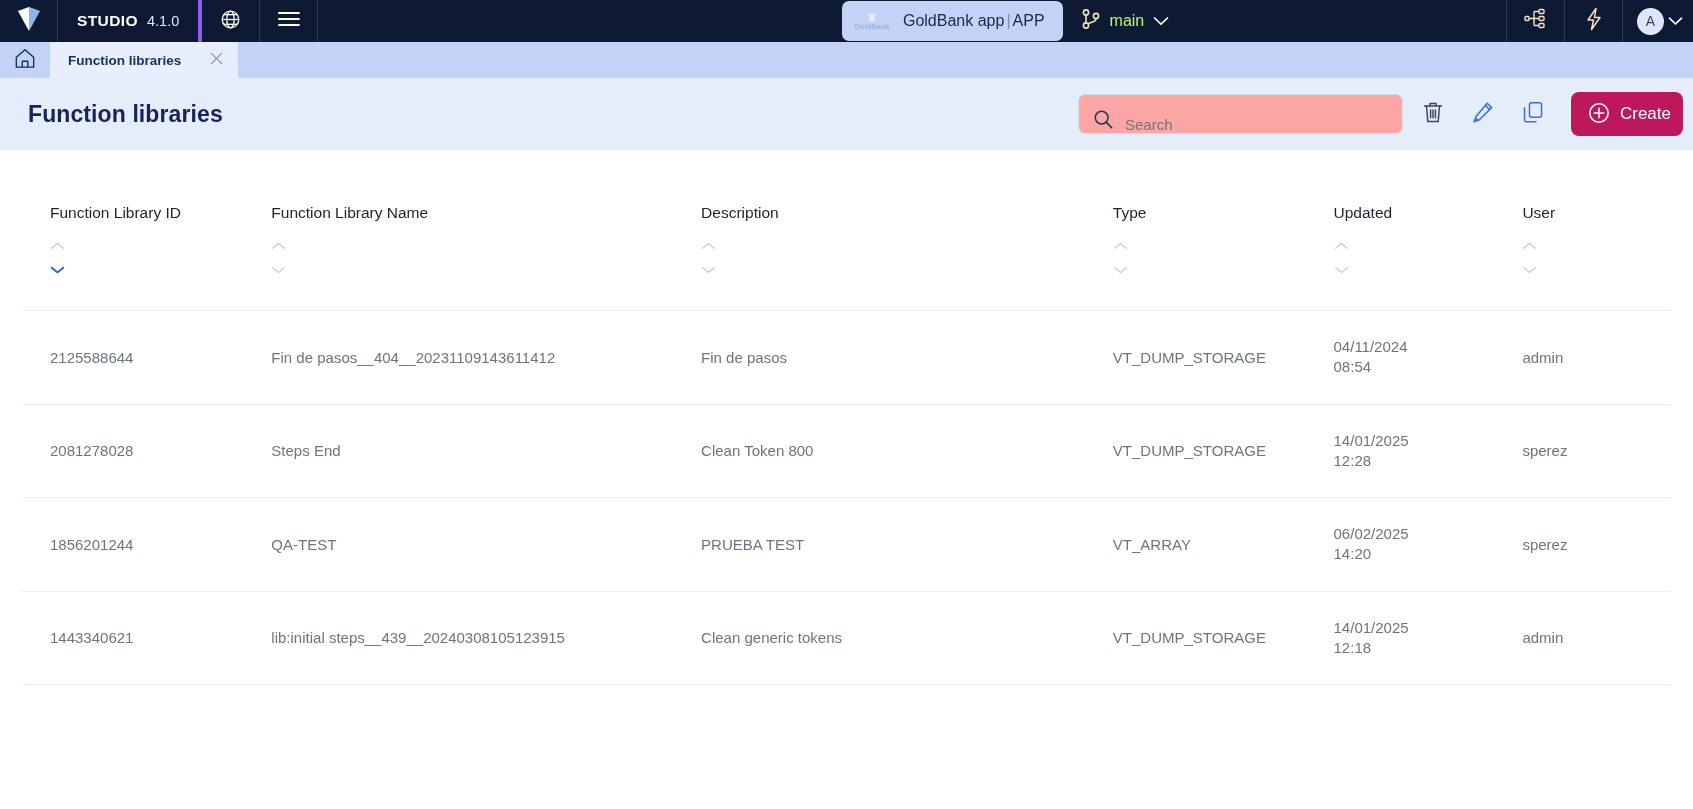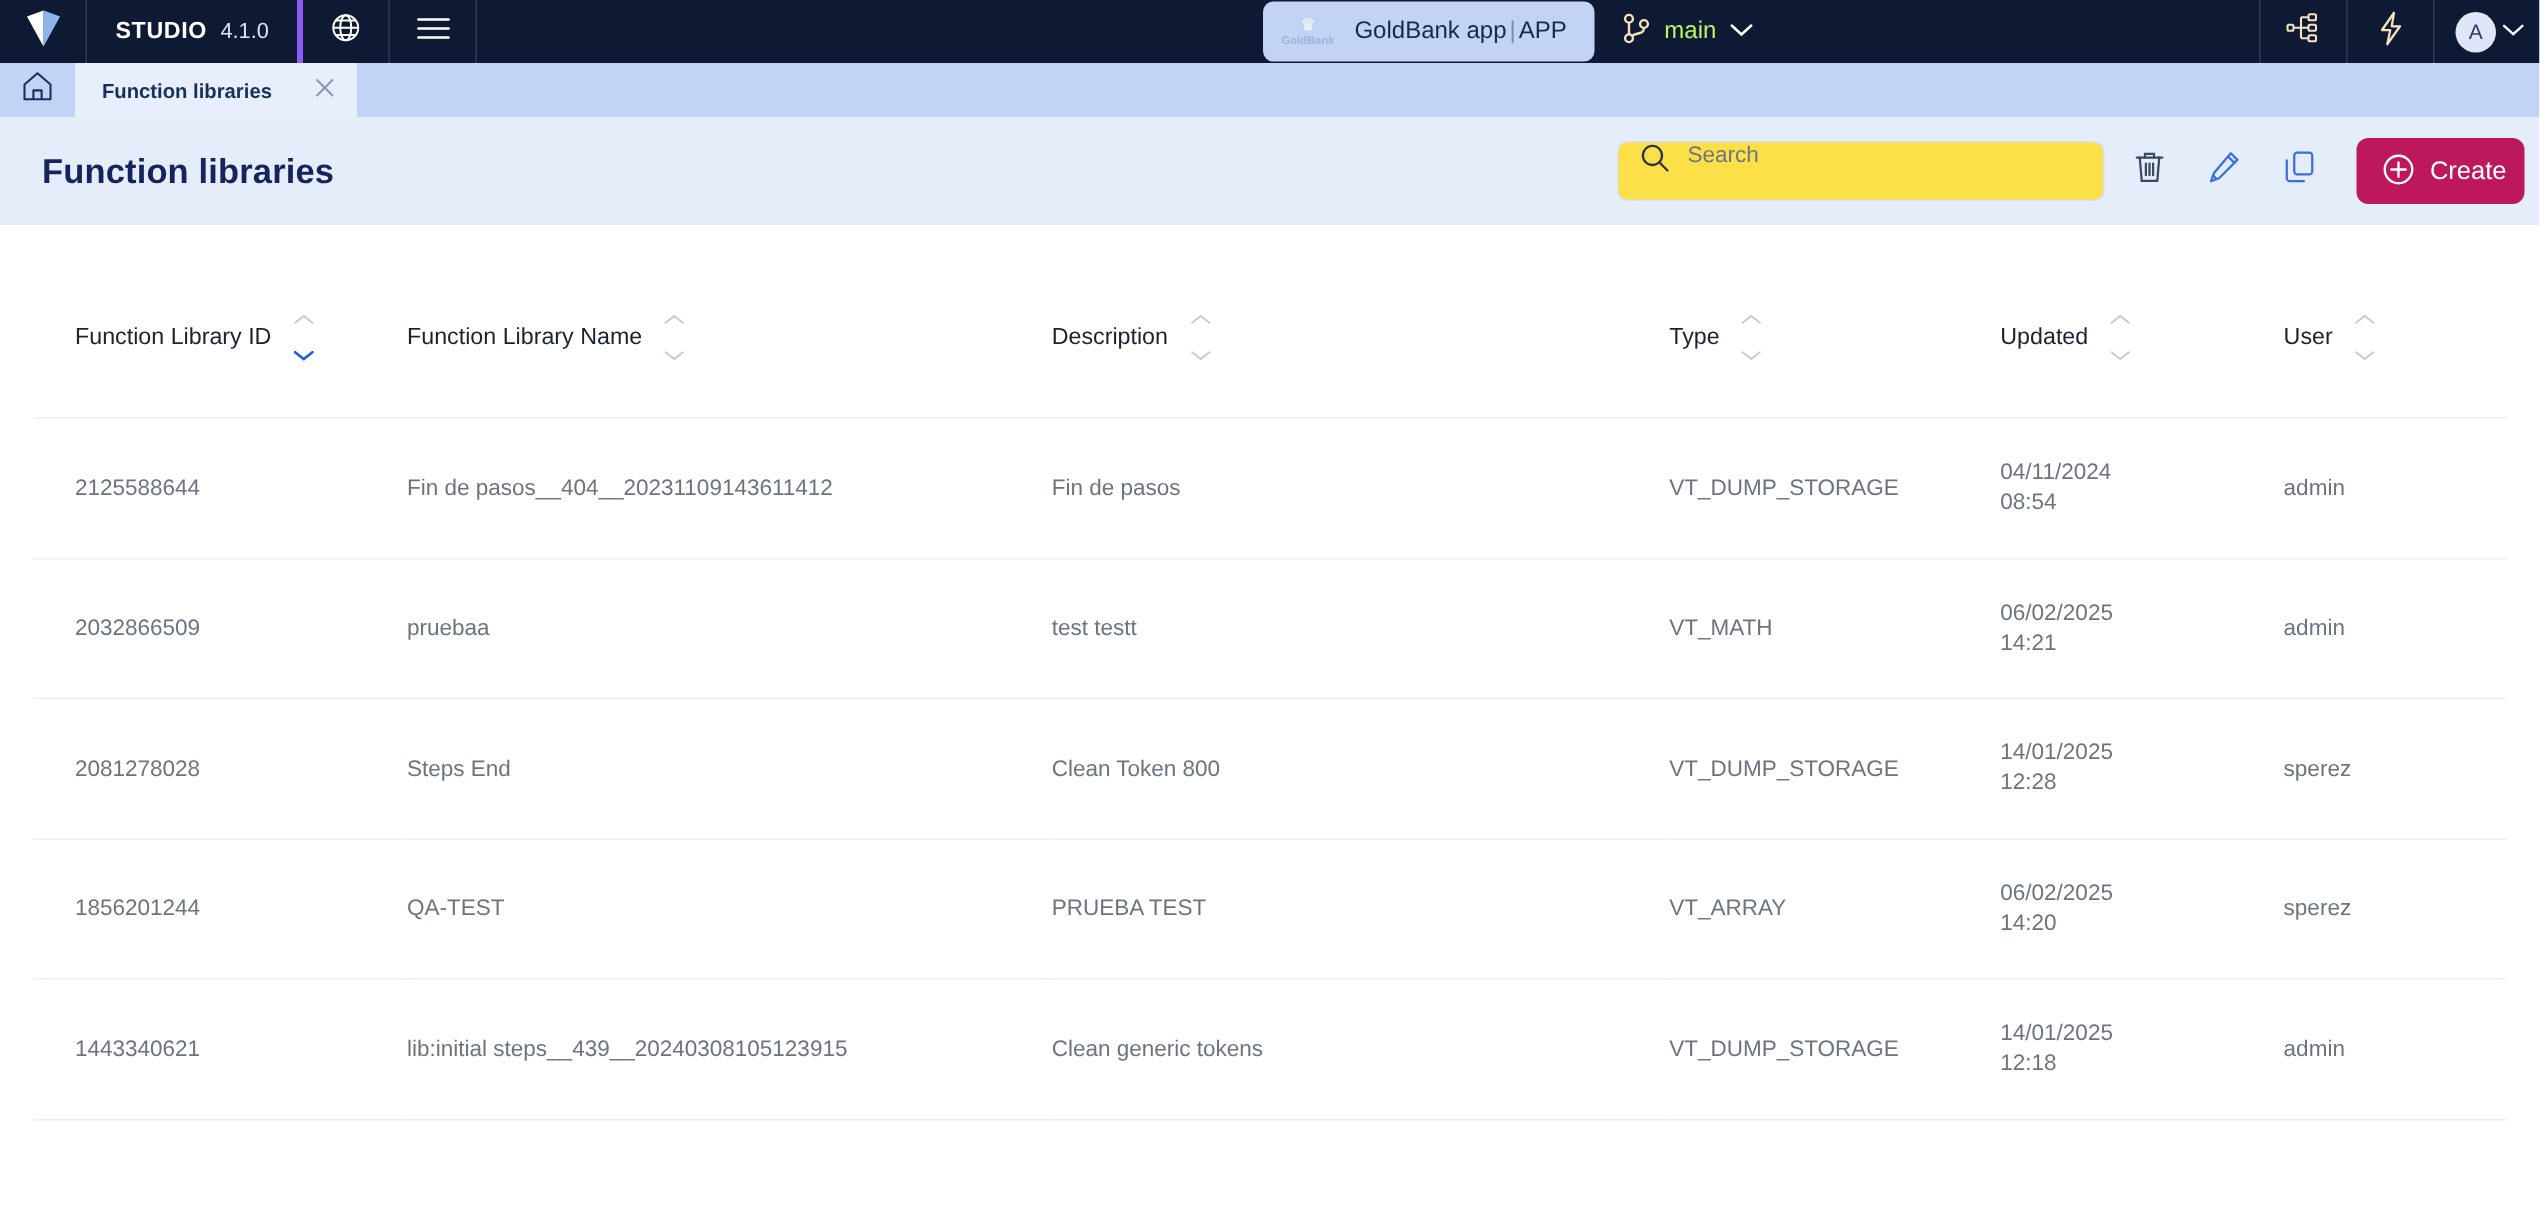--- a/index.html
+++ b/index.html
@@ -155,25 +155,25 @@
   }
   .head-right {
     margin-left: auto;
     display: flex;
     align-items: center;
     gap: 0;
   }
   .searchbox {
     width: 325px;
     height: 40px;
-    background: #fde047;
+    background: #fca5a5;
     border: 1px solid #d8dfee;
     border-radius: 7px;
     display: flex;
-    align-items: flex-start;
+    align-items: flex-end;
     padding: 0 14px;
     gap: 12px;
   }
   .search-input {
     border: none;
     outline: none;
     font-family: "Liberation Sans", sans-serif;
     font-size: 15px;
     color: #2b3550;
     background: transparent;
@@ -218,22 +218,23 @@
   }
   th {
     text-align: left;
     font-weight: normal;
     padding: 34px 0 32px 0;
     border-bottom: 1px solid #eceef3;
     vertical-align: middle;
   }
   .th-inner {
     display: flex;
-    align-items: center;
+    align-items: flex-start;
     gap: 14px;
+    flex-direction: column;
   }
   .th-label {
     color: #1c2230;
     font-size: 15.5px;
   }
   .sorter {
     display: flex;
     flex-direction: column;
     align-items: center;
     gap: 6px;
@@ -555,31 +556,20 @@
         <td class="c2">Fin de pasos__404__20231109143611412</td>
         <td class="c3">Fin de pasos</td>
         <td class="c4">VT_DUMP_STORAGE</td>
         <td class="c5 cell-date">
           <span>04/11/2024</span>
           <span>08:54</span>
         </td>
         <td class="c6">admin</td>
       </tr>
 
-      <tr class="row">
-        <td class="c1">2032866509</td>
-        <td class="c2">pruebaa</td>
-        <td class="c3">test testt</td>
-        <td class="c4">VT_MATH</td>
-        <td class="c5 cell-date">
-          <span>06/02/2025</span>
-          <span>14:21</span>
-        </td>
-        <td class="c6">admin</td>
-      </tr>
 
       <tr class="row">
         <td class="c1">2081278028</td>
         <td class="c2">Steps End</td>
         <td class="c3">Clean Token 800</td>
         <td class="c4">VT_DUMP_STORAGE</td>
         <td class="c5 cell-date">
           <span>14/01/2025</span>
           <span>12:28</span>
         </td>

